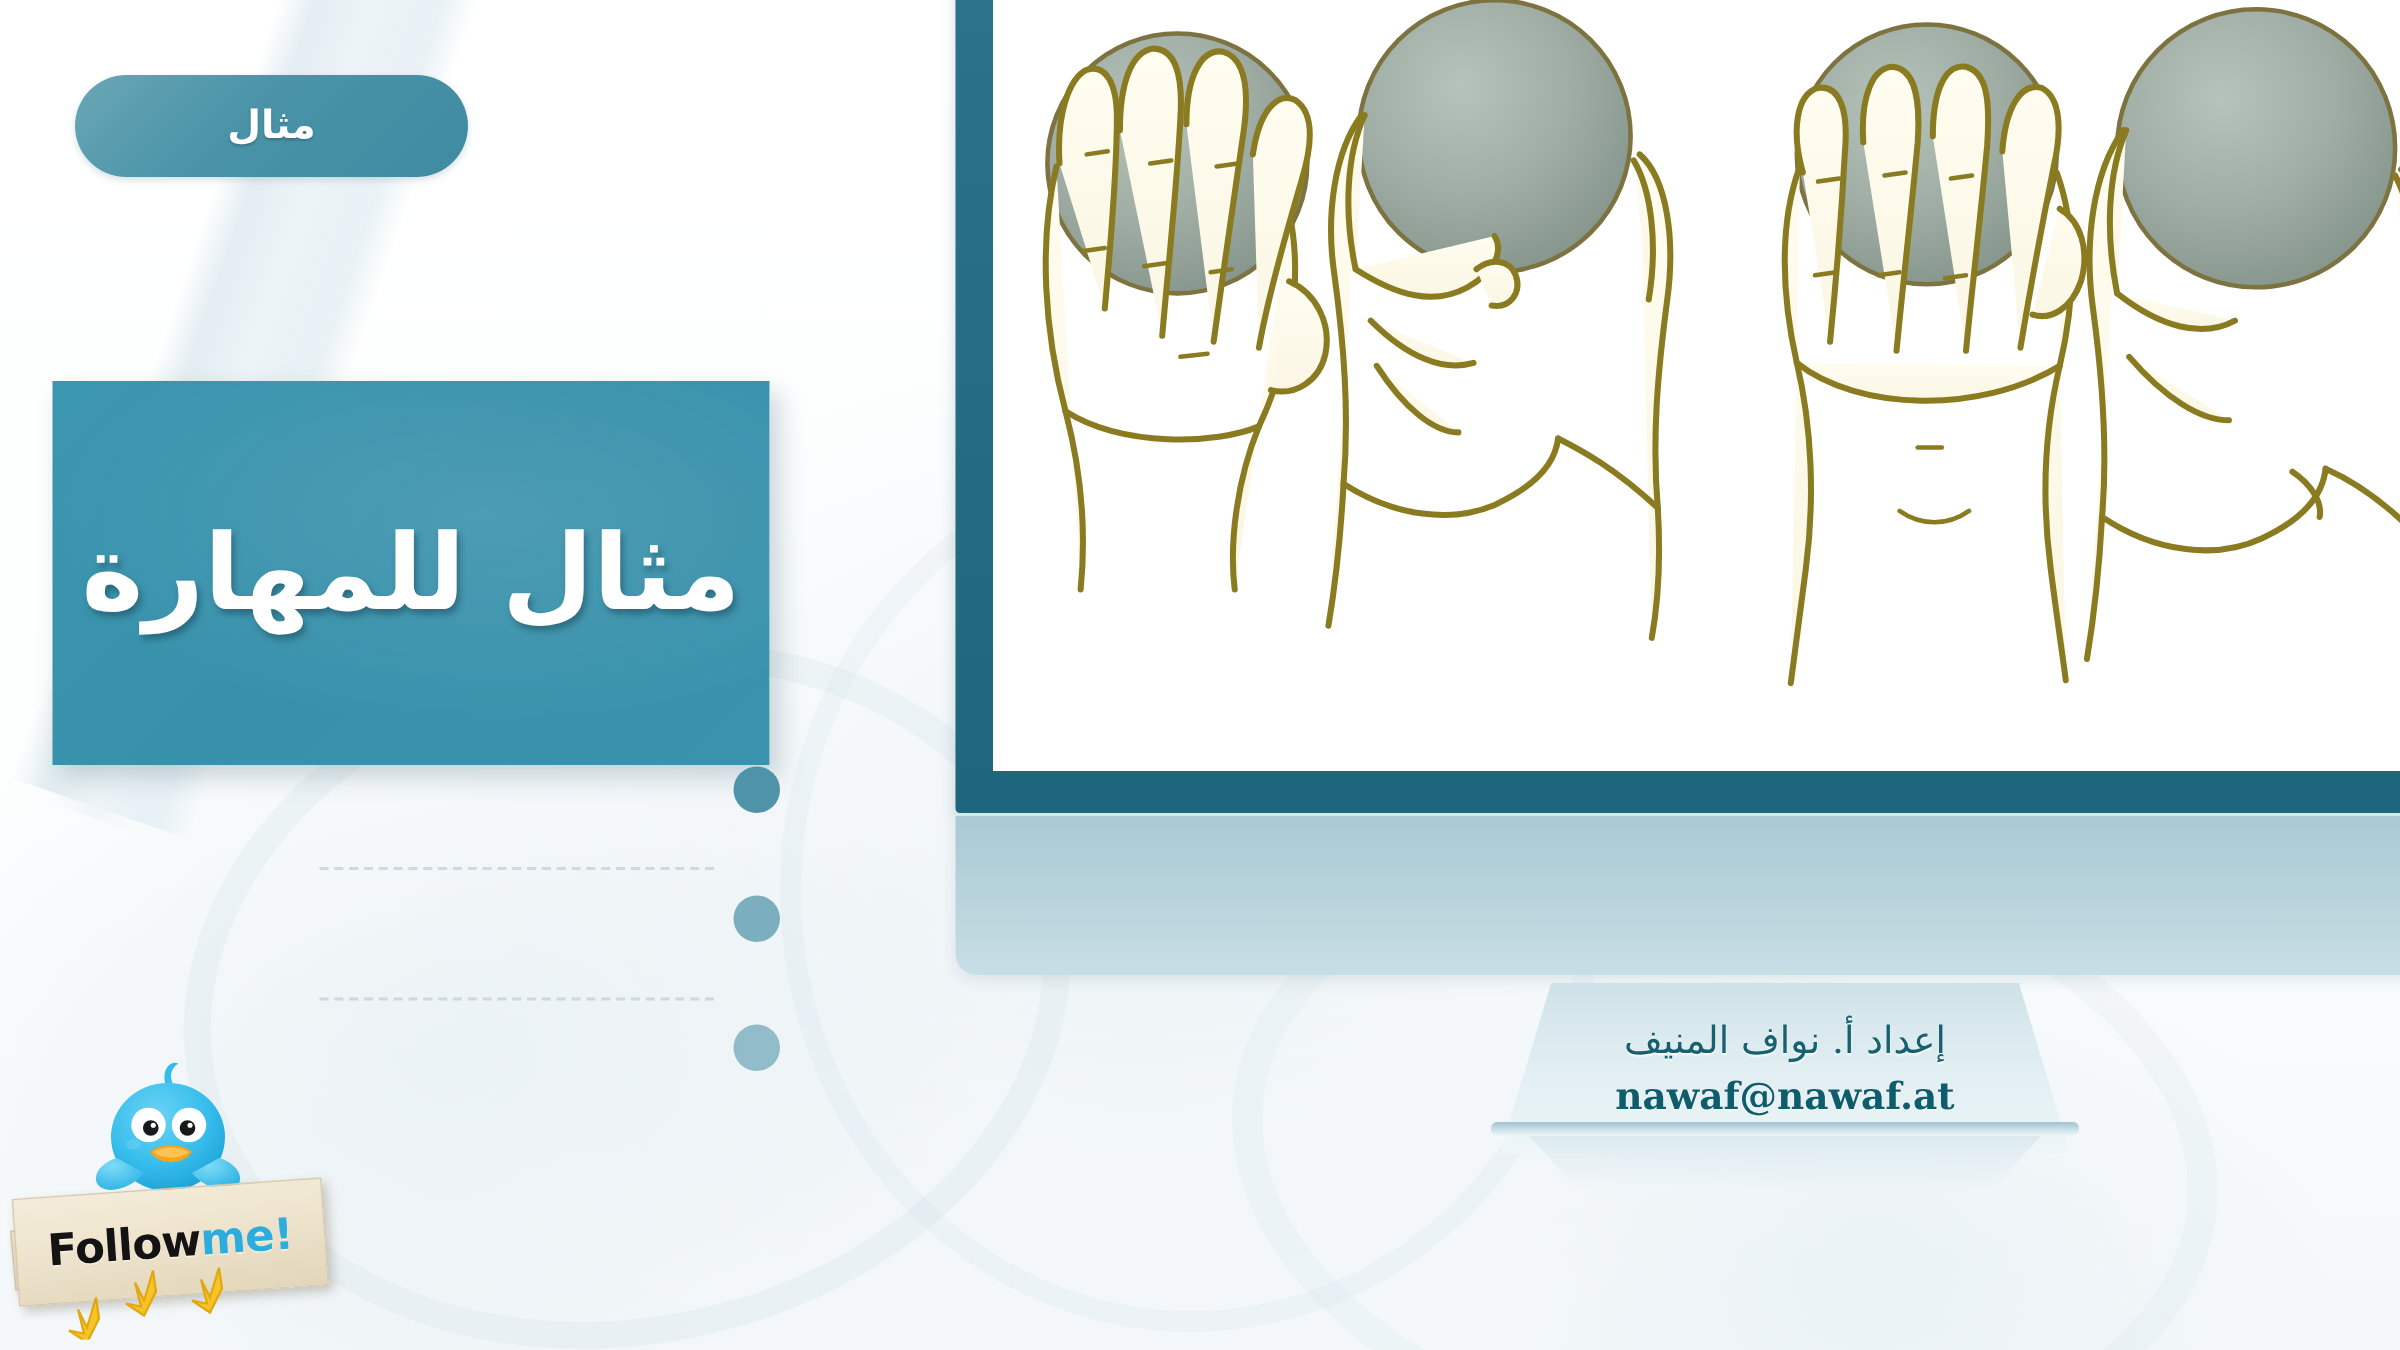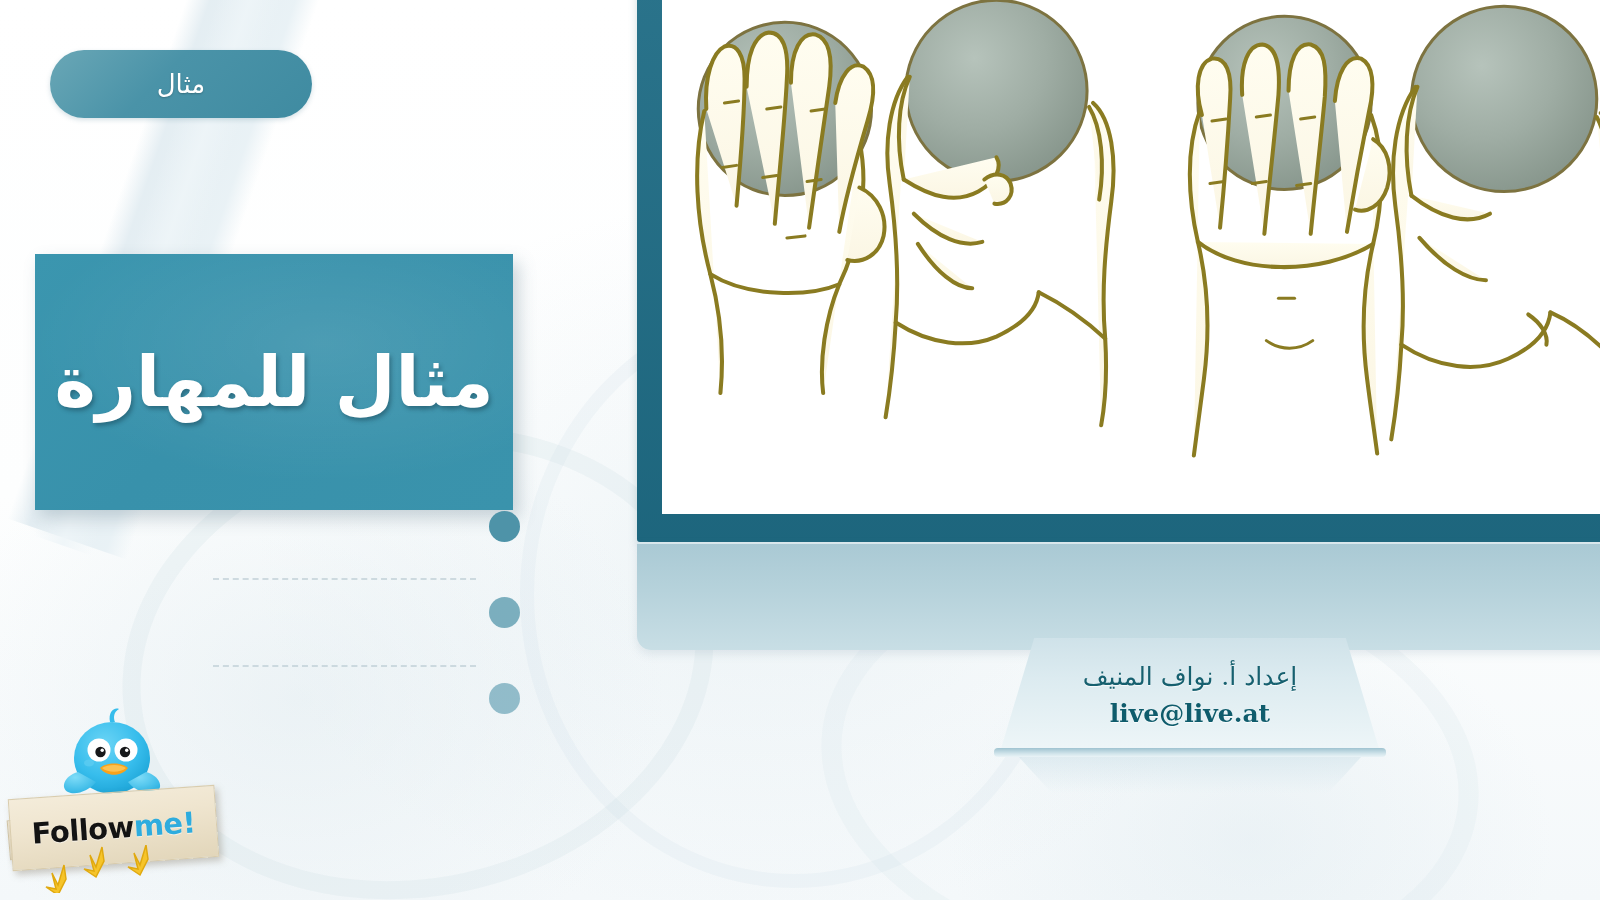--- a/index.html
+++ b/index.html
@@ -33,21 +33,21 @@
     transform:rotate(19deg);transform-origin:top left;pointer-events:none;}
 
   
   .pill{
     position:absolute;left:50px;top:50px;width:262px;height:68px;border-radius:34px;
     background:linear-gradient(135deg,#6aa7b6 0%,#4a93a8 42%,#3f8ba1 100%);
     box-shadow:0 2px 5px rgba(70,120,140,.22);
     display:flex;align-items:center;justify-content:center;
   }
   .pill-text{
-    color:#ffffff;font-size:26px;font-weight:400;direction:rtl;
+    color:#ffffff;font-size:26px;font-weight:700;direction:rtl;
     text-shadow:0 1px 2px rgba(0,0,0,.22);letter-spacing:.5px;
   }
 
   
   .title-box{
     position:absolute;left:35px;top:254px;width:478px;height:256px;
     background:linear-gradient(135deg,#3b96af 0%,#3891ab 45%,#3a93ac 100%);
     box-shadow:6px 8px 16px rgba(90,120,135,.30);
     display:flex;align-items:center;justify-content:center;
   }
@@ -95,21 +95,21 @@
     content:"";position:absolute;left:0;top:0;width:100%;height:2px;background:rgba(255,255,255,.55);
   }
   
   .stand-neck{
     position:absolute;left:1100px;top:684px;width:160px;height:72px;
     background:linear-gradient(90deg,#e5eff3 0%,#f4f9fb 30%,#dfecf1 70%,#cfe2e9 100%);
     clip-path:polygon(14% 0%, 86% 0%, 100% 100%, 0% 100%);
   }
   
   .stand-base{
-    position:absolute;left:1000px;top:638px;width:380px;height:114px;
+    position:absolute;left:1000px;top:655px;width:380px;height:114px;
     background:linear-gradient(180deg,#cfe2e9 0%,#dcebf0 35%,#eef6f8 100%);
     clip-path:polygon(9% 0%, 91% 0%, 100% 100%, 0% 100%);
     box-shadow:0 3px 8px rgba(120,150,165,.16);
     display:flex;flex-direction:column;align-items:center;justify-content:center;gap:8px;
   }
   .stand-rail{
     position:absolute;left:994px;top:748px;width:392px;height:9px;border-radius:4px;
     background:linear-gradient(180deg,#9fc3d0 0%,#cfe3ea 60%,#eaf4f7 100%);
   }
   .stand-reflection{
@@ -275,21 +275,21 @@
 
         </g>
       </svg>
     </div>
     <div class="monitor-chin"></div>
   </div>
 
   <div class="stand-neck"></div>
   <div class="stand-base">
     <div class="credit-ar">إعداد أ. نواف المنيف</div>
-    <div class="credit-mail">live@live.at</div>
+    <div class="credit-mail">nawaf@nawaf.at</div>
   </div>
   <div class="stand-rail"></div>
   <div class="stand-reflection"></div>
 
   <div class="follow">
     <div class="follow-sign2"></div>
 
     <svg class="bird" viewBox="0 0 112 104">
       <defs>
         <radialGradient id="bodyg" cx="40%" cy="30%" r="75%">

